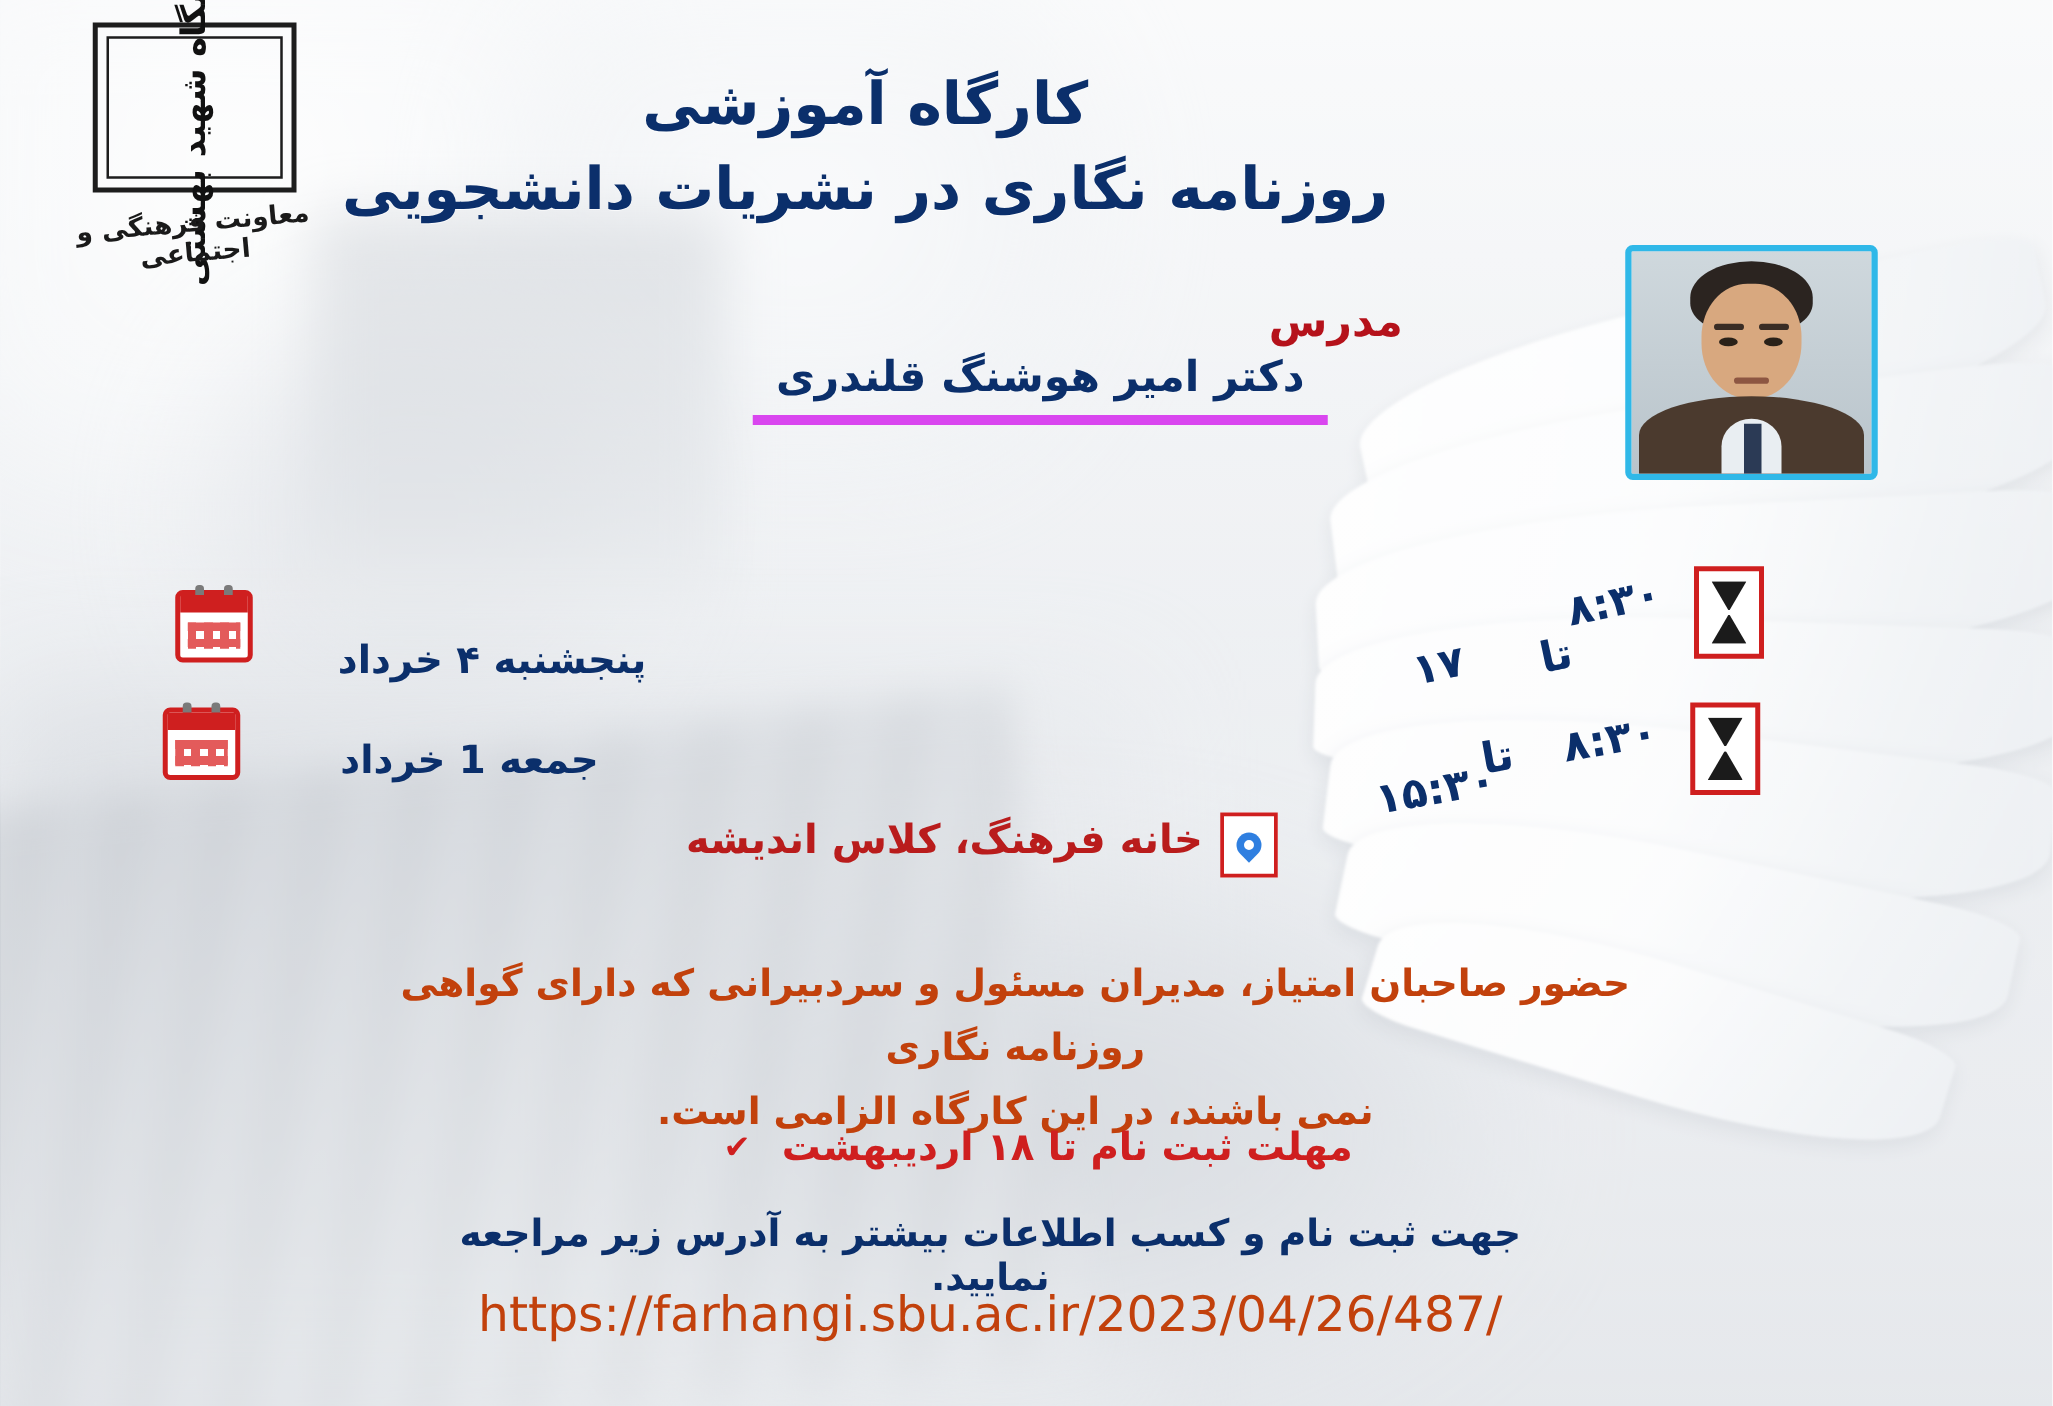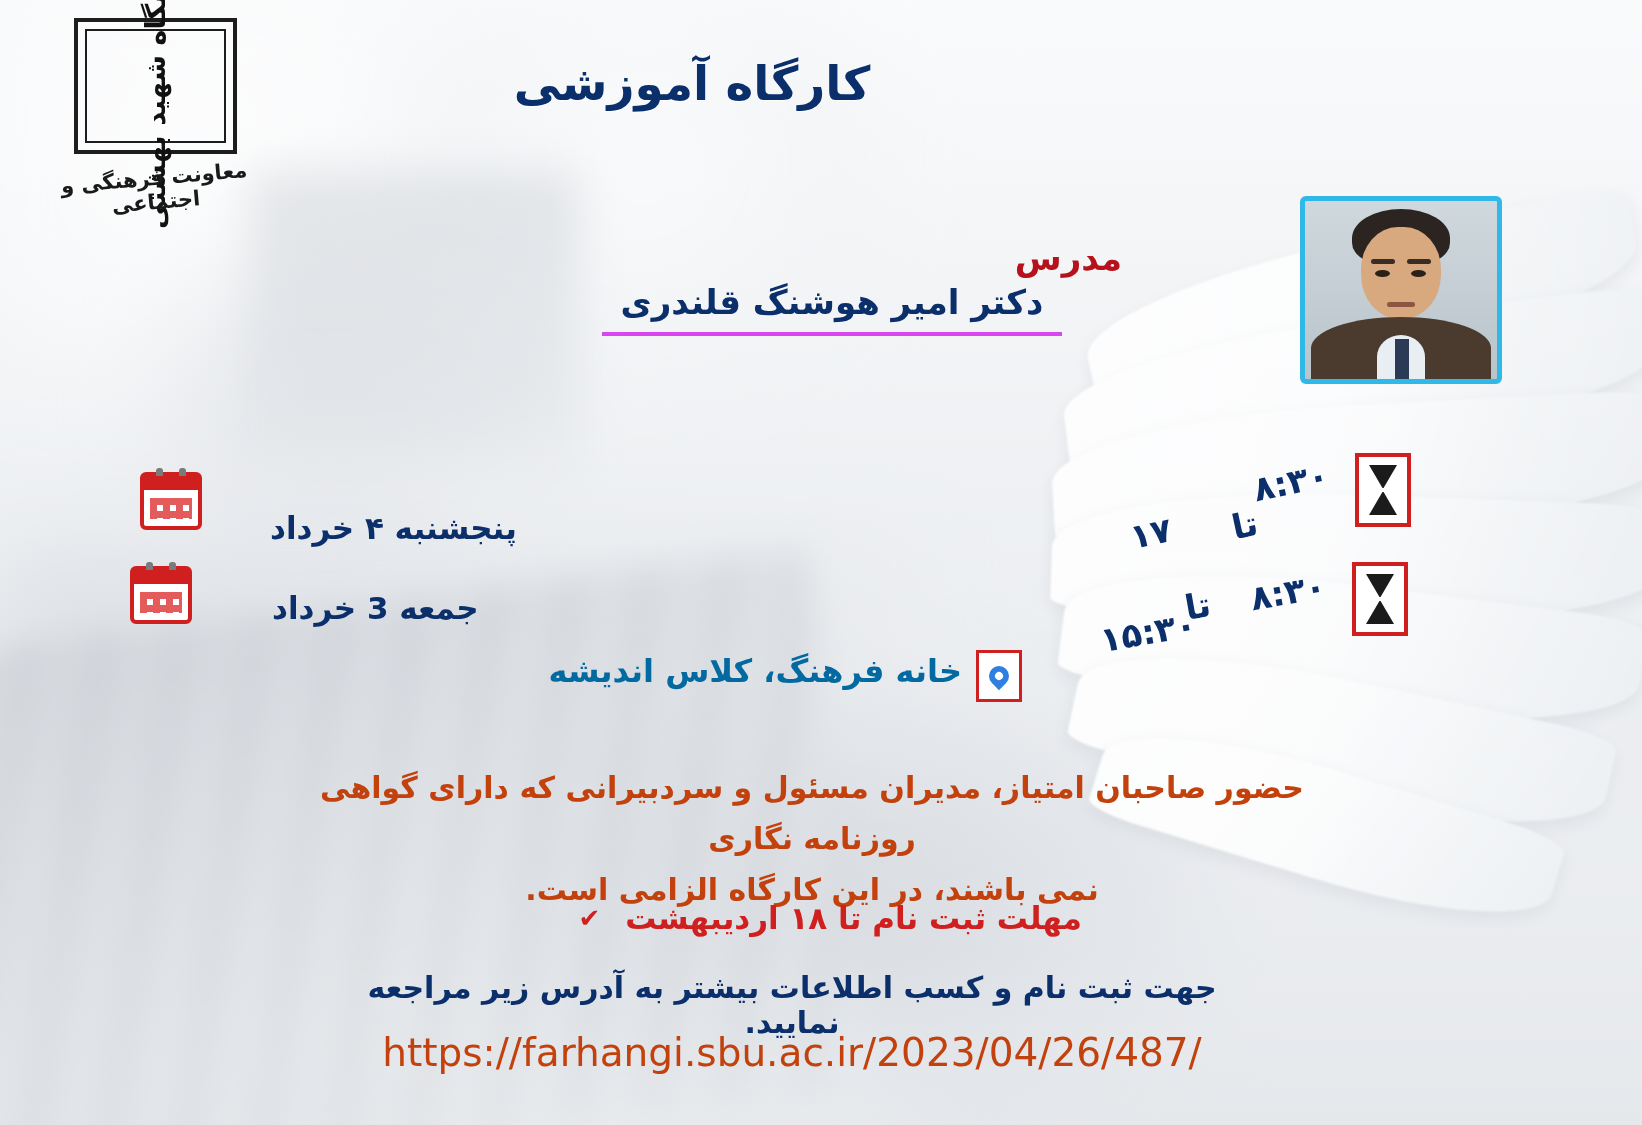--- a/index.html
+++ b/index.html
@@ -167,21 +167,21 @@
   .instructor-name {
     position: absolute;
     right: 580px;
     top: 282px;
     width: 460px;
     text-align: center;
     font-family: "DejaVu Sans", sans-serif;
     font-size: 34px;
     font-weight: 700;
     color: #0b2f6b;
-    border-bottom: 4px solid #d946ef;
+    border-bottom: 8px solid #d946ef;
     padding-bottom: 10px;
     direction: rtl;
   }
   .instructor-bio {
     position: absolute;
     right: 400px;
     top: 350px;
     width: 840px;
     text-align: center;
     font-family: "DejaVu Sans", sans-serif;
@@ -313,21 +313,21 @@
   .pin .drop:after {
     content: ""; position: absolute; left: 6px; top: 6px;
     width: 8px; height: 8px; background: #ffffff; border-radius: 50%;
   }
   .location-text {
     position: absolute;
     right: 680px; top: 652px;
     font-family: "DejaVu Sans", sans-serif;
     font-size: 32px;
     font-weight: 700;
-    color: #0369a1;
+    color: #b91c1c;
     direction: rtl;
     white-space: nowrap;
   }
 
   
   .notice {
     position: absolute;
     right: 330px; top: 762px;
     width: 1000px;
     text-align: center;
@@ -412,20 +412,21 @@
     <div class="logo-wrap">
       <div class="logo-mark">
         <div class="inner"></div>
         <div class="logo-script">دانشگاه شهید بهشتی</div>
       </div>
       <div class="logo-caption">معاونت فرهنگی و اجتماعی</div>
     </div>
 
     <div class="title-block">
       <div class="title-main">کارگاه آموزشی</div>
+      <div class="title-main">روزنامه نگاری در نشریات دانشجویی</div>
     </div>
 
     <div class="portrait">
       <div class="hair"></div>
       <div class="face"></div>
       <div class="brow-l"></div>
       <div class="brow-r"></div>
       <div class="eye-l"></div>
       <div class="eye-r"></div>
       <div class="mouth"></div>
@@ -451,21 +452,21 @@
     <div class="time-text rot-1" style="left:1253px; top:462px;">۸:۳۰</div>
     <div class="time-text rot-1" style="left:1232px; top:505px;">تا</div>
     <div class="time-text rot-1" style="left:1130px; top:513px;">۱۷</div>
 
     <div class="cal-icon" style="left:130px; top:566px;">
       <div class="ring-l"></div>
       <div class="ring-r"></div>
       <div class="top"></div>
       <div class="grid"></div>
     </div>
-    <div class="date-text" style="left:272px; top:590px;">جمعه 3 خرداد</div>
+    <div class="date-text" style="left:272px; top:590px;">جمعه 1 خرداد</div>
 
     <div class="hourglass" style="left:1352px; top:562px;">
       <div class="glass"></div>
     </div>
     <div class="time-text rot-2" style="left:1250px; top:572px;">۸:۳۰</div>
     <div class="time-text rot-2" style="left:1185px; top:586px;">تا</div>
     <div class="time-text rot-2" style="left:1100px; top:612px;">۱۵:۳۰</div>
 
     <div class="pin">
       <div class="drop"></div>

